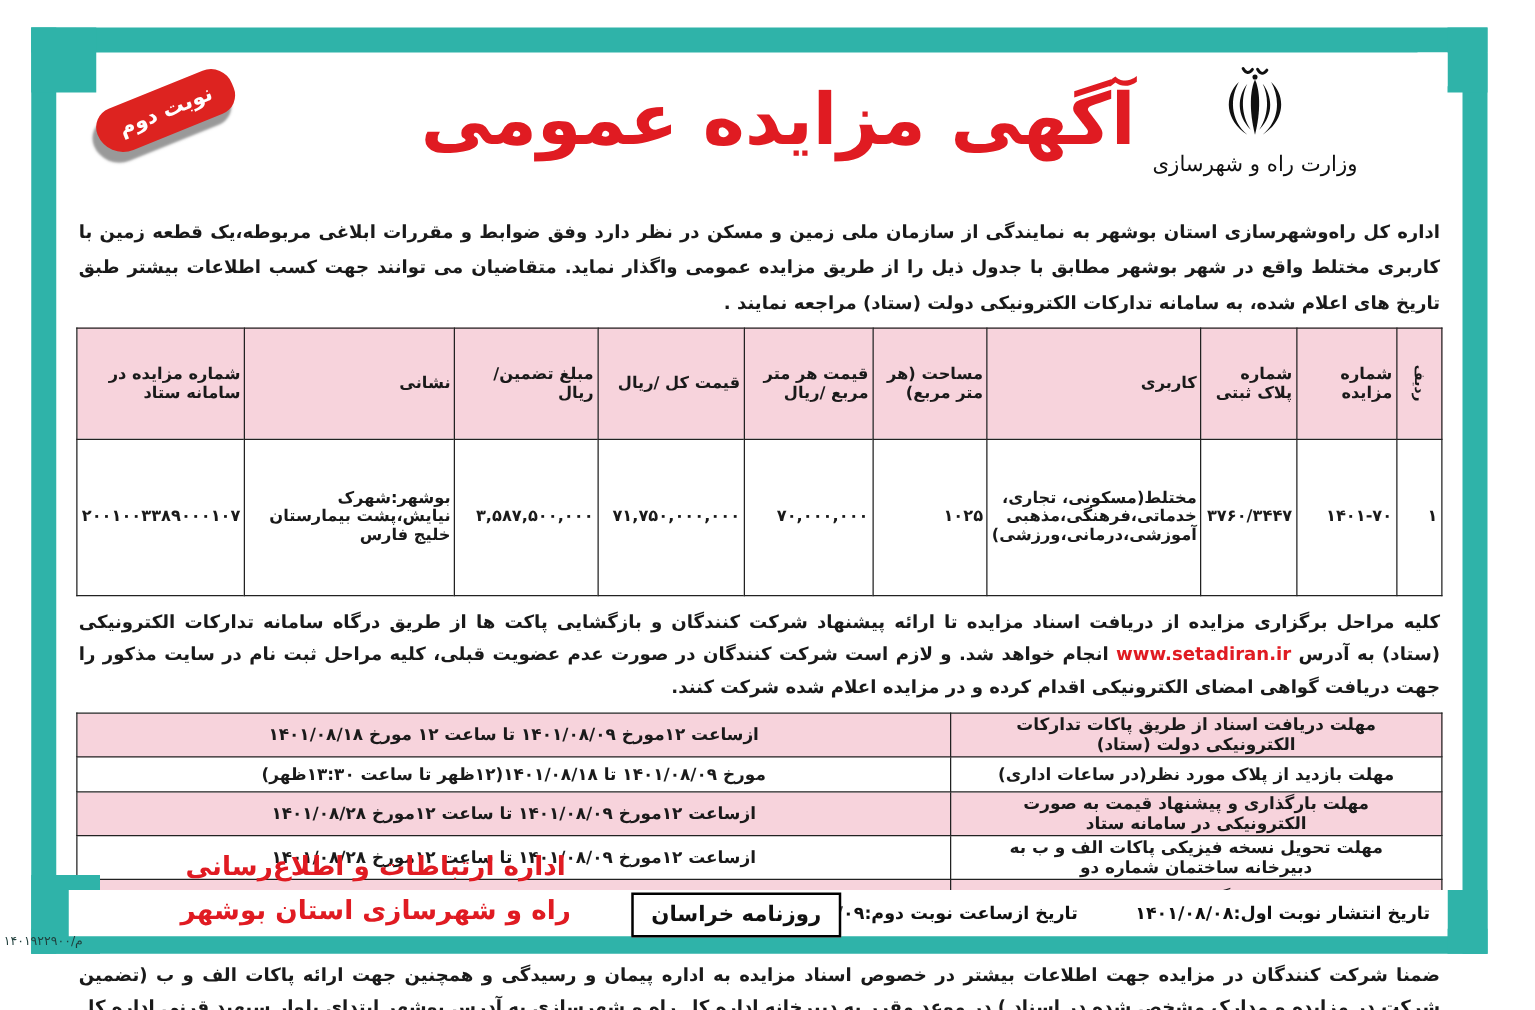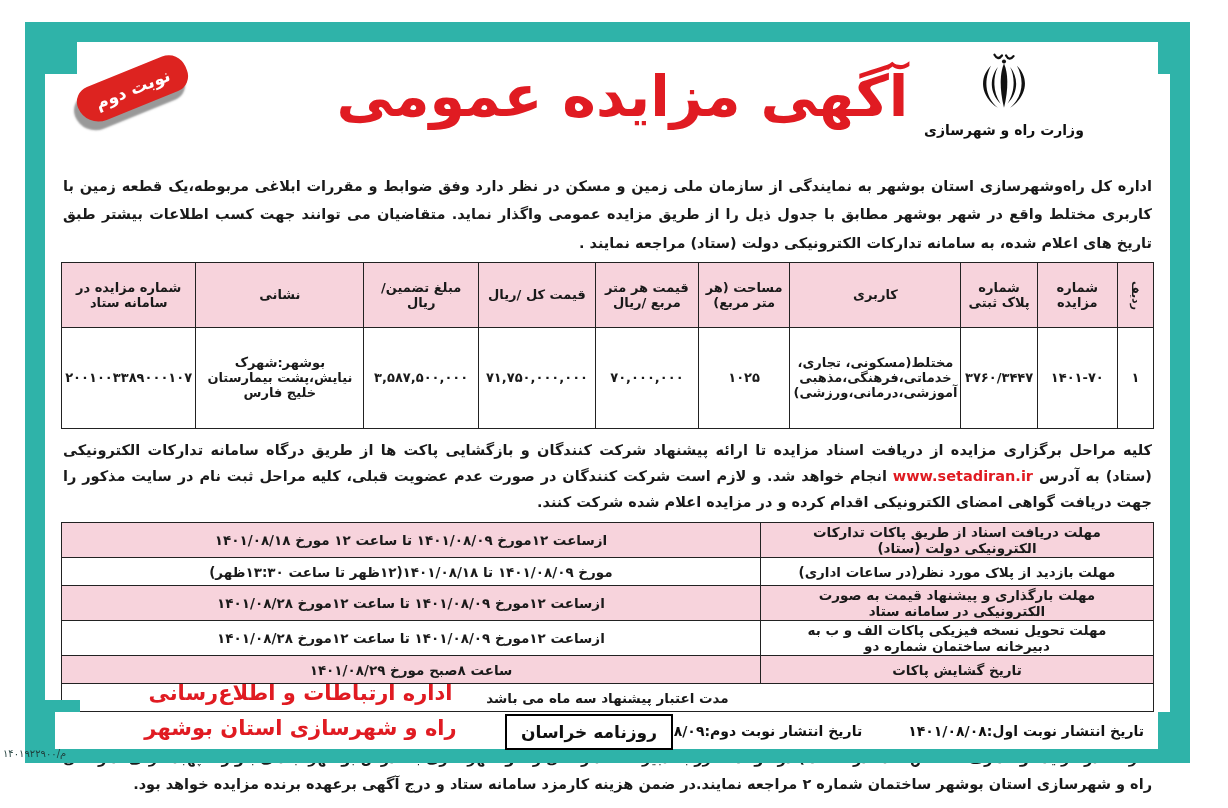--- a/index.html
+++ b/index.html
@@ -20,30 +20,30 @@
 
   
   .content{position:absolute;left:45px;top:42px;width:1125px;height:701px;background:#fff;z-index:1;padding:0 16px;box-sizing:border-box;color:#1a1a1a;}
 
   
   .header-row{position:relative;height:122px;}
   .stamp{position:absolute;left:14px;top:28px;background:#dd2320;color:#fff;font-weight:bold;font-size:17px;padding:9px 18px;border-radius:16px 18px 16px 22px;transform:rotate(-22deg);box-shadow:-6px 7px 2px rgba(70,70,70,.55);white-space:nowrap;}
   .big-title{position:absolute;right:220px;left:250px;top:12px;text-align:center;color:#e01b22;font-size:57px;font-weight:bold;letter-spacing:-2px;line-height:1.5;}
   .logo-block{position:absolute;right:40px;top:6px;width:220px;text-align:center;}
   .logo-block svg{display:block;margin:0 auto;}
-  .logo-line{font-size:14px;font-weight:bold;color:#111;line-height:1.5;}
+  .logo-line{font-size:17px;font-weight:normal;color:#111;line-height:1.5;}
 
   
   .intro{margin:8px 2px 0;font-size:14.5px;line-height:1.95;text-align:justify;font-weight:bold;}
   .intro .lead{font-weight:bold;}
 
   
   table{border-collapse:collapse;width:100%;}
   .t1{margin-top:5px;font-size:13px;}
-  .t1 th,.t1 td{border:1.6px solid #222;text-align:center;vertical-align:middle;font-weight:bold;padding:4px 3px;}
+  .t1 th,.t1 td{border:1.6px solid #222;text-align:right;vertical-align:middle;font-weight:bold;padding:16px 3px;}
   .t1 thead th{background:#f7d3dc;height:56px;font-size:13px;}
   .t1 tbody td{height:92px;background:#fff;font-size:13px;}
   .rotate{display:inline-block;transform:rotate(90deg);white-space:nowrap;font-size:11px;}
 
   
   .para2{margin:8px 2px 0;font-size:14.5px;line-height:1.8;text-align:justify;font-weight:bold;}
   .red-inline{color:#e01b22;font-weight:bold;}
   .mahal{margin:2px 2px 0;font-size:14.5px;font-weight:bold;text-align:center;line-height:1.7;}
 
   
@@ -180,21 +180,21 @@
     </table>
 
     <p class="para3">ضمنا شرکت کنندگان در مزایده جهت اطلاعات بیشتر در خصوص اسناد مزایده به اداره پیمان و رسیدگی و همچنین جهت  ارائه پاکات الف و ب (تضمین شرکت در مزایده و مدارک مشخص شده در اسناد ) در موعد مقرر به دبیرخانه اداره کل راه و شهرسازی به آدرس بوشهر ابتدای بلوار سپهبد قرنی اداره کل راه و شهرسازی استان بوشهر ساختمان شماره ۲ مراجعه نمایند.در ضمن هزینه کارمزد سامانه ستاد و درج آگهی برعهده برنده مزایده خواهد بود.</p>
 
   </div>
 
   <div class="dates-strip">
     <span>تاریخ انتشار نوبت اول:</span>
     <span>۱۴۰۱/۰۸/۰۸</span>
     <span class="gap"></span>
-    <span>تاریخ انتشار نوبت دوم:</span>
+    <span>تاریخ ازساعت نوبت دوم:</span>
     <span>۱۴۰۱/۰۸/۰۹</span>
   </div>
 
   <div class="newspaper-box">روزنامه خراسان</div>
 
   <div class="footer-red">
     <div>اداره ارتباطات و اطلاع‌رسانی</div>
     <div>راه و شهرسازی استان بوشهر</div>
   </div>
 

